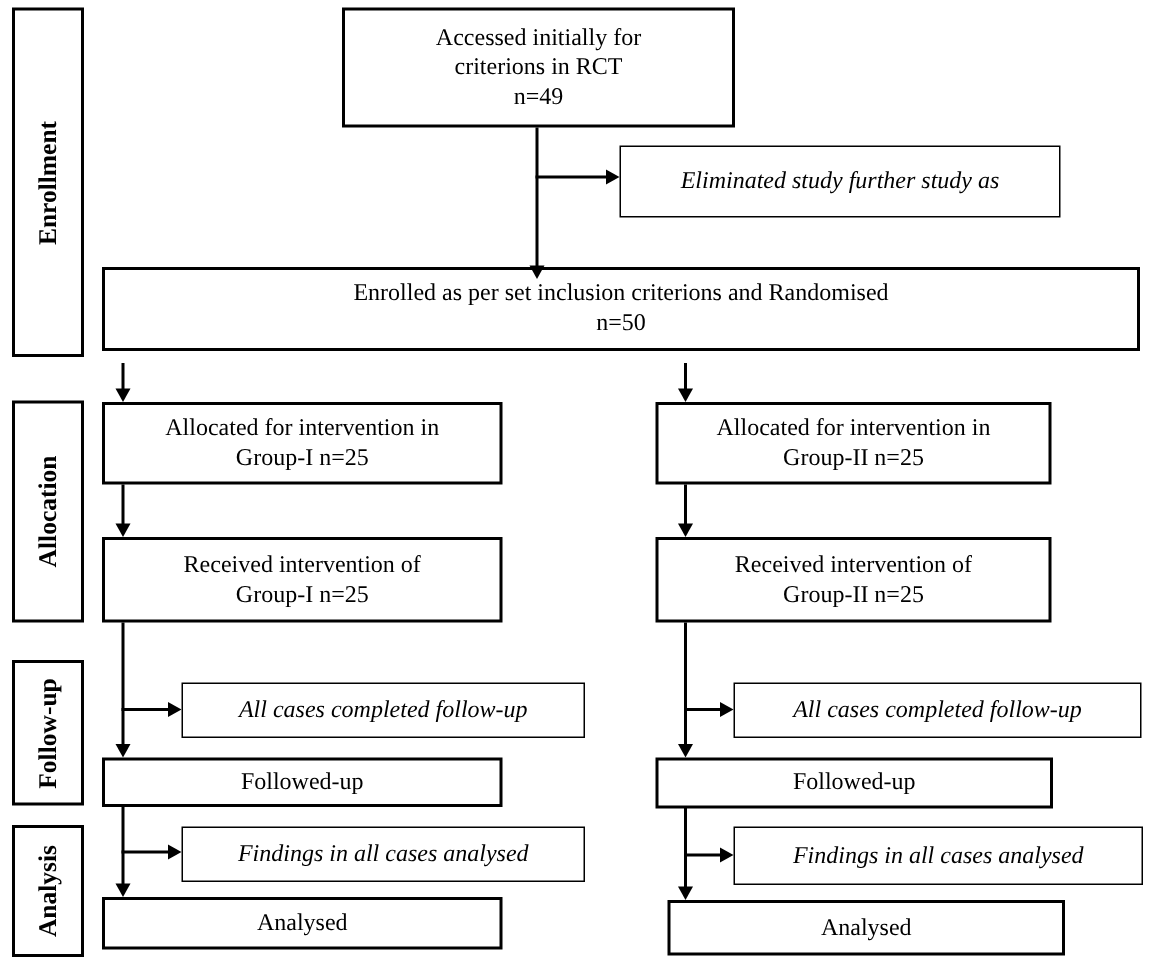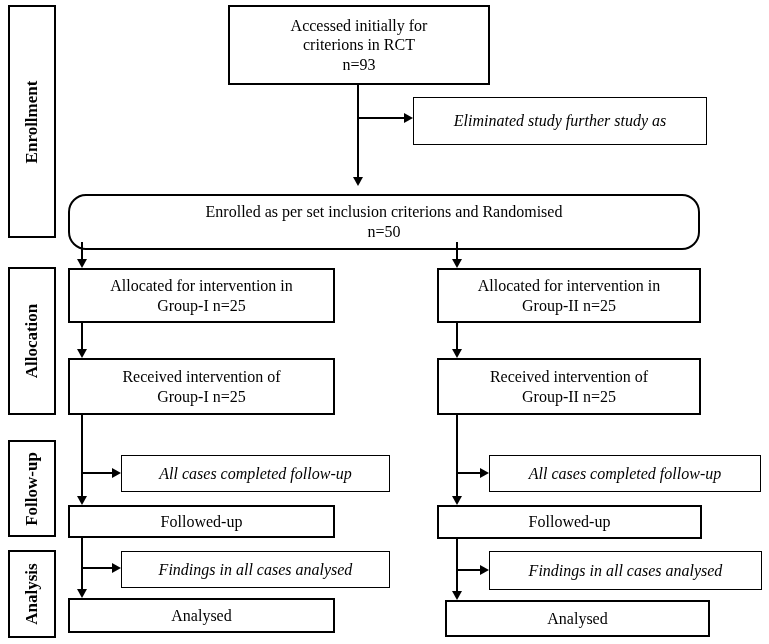--- a/index.html
+++ b/index.html
@@ -66,28 +66,28 @@
   <div class="sidelabel" style="left:8px;top:440px;width:48px;height:97px;">
     <span>Follow-up</span>
   </div>
   <div class="sidelabel" style="left:8px;top:550px;width:48px;height:88px;">
     <span>Analysis</span>
   </div>
 
   <div class="box" style="left:228px;top:5px;width:262px;height:80px;">
     <div>Accessed initially for</div>
     <div>criterions in RCT</div>
-    <div>n=93</div>
+    <div>n=49</div>
   </div>
 
   <div class="box note" style="left:413px;top:97px;width:294px;height:48px;">
     <div>Eliminated study further study as</div>
   </div>
 
-  <div class="box" style="left:68px;top:194px;width:632px;height:56px;border-radius:18px;">
+  <div class="box" style="left:68px;top:178px;width:692px;height:56px;">
     <div>Enrolled as per set inclusion criterions and Randomised</div>
     <div>n=50</div>
   </div>
 
   <div class="box" style="left:68px;top:268px;width:267px;height:55px;">
     <div>Allocated for intervention in</div>
     <div>Group-I n=25</div>
   </div>
   <div class="box" style="left:437px;top:268px;width:264px;height:55px;">
     <div>Allocated for intervention in</div>

